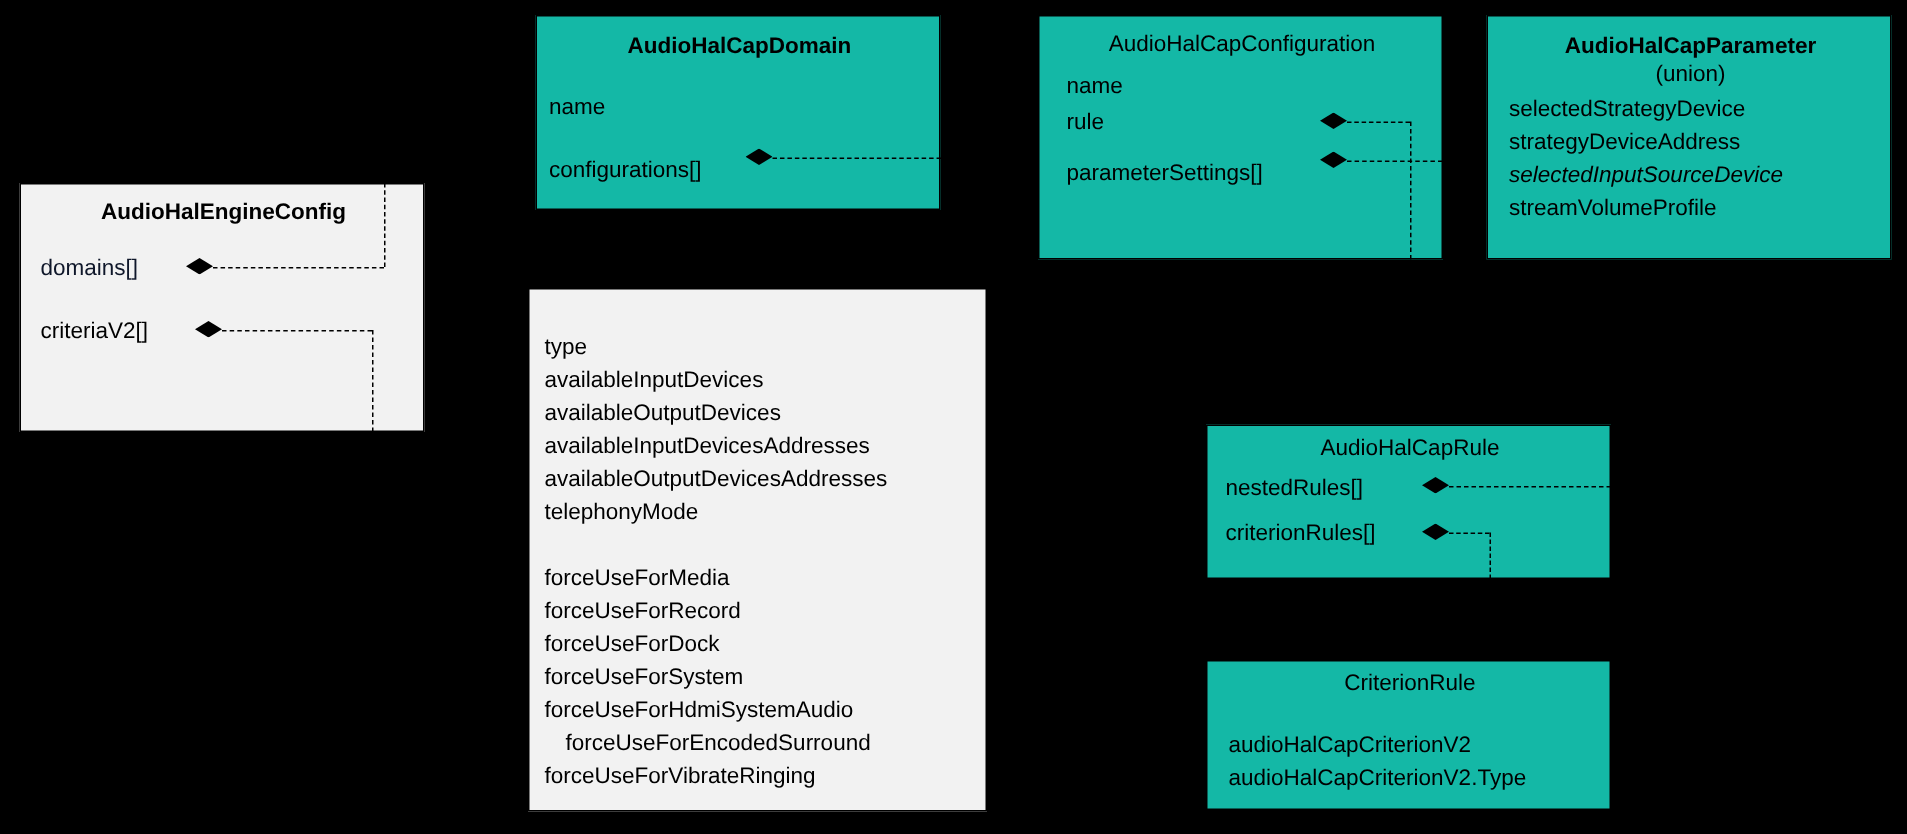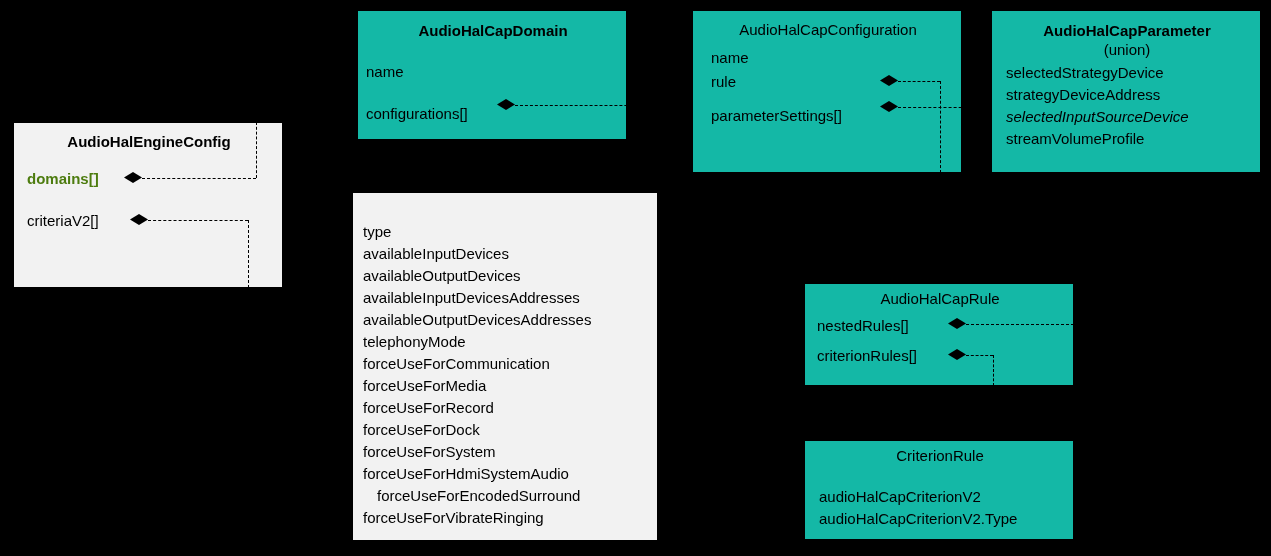--- a/index.html
+++ b/index.html
@@ -37,21 +37,21 @@
     font-size: 15px;
     line-height: 18px;
     color: #000000;
   }
   .attr {
     font-size: 15px;
     color: #000000;
     line-height: 18px;
     white-space: nowrap;
   }
-  .attr.green-text { color: #4d7c0f; font-weight: bold; }
+  .attr.green-text { color: #0f172a; }
 
   
   .abs { position: absolute; }
 
   
   .dash-h {
     position: absolute;
     height: 0;
     border-top: 1px dashed #000000;
   }
@@ -122,21 +122,20 @@
     <div class="attr abs" style="left:14px; top:119px;">streamVolumeProfile</div>
   </div>
 
   <div class="uml-box box-gray" style="left:352px; top:192px; width:306px; height:349px;">
     <div class="attr abs" style="left:10px; top:30px;">type</div>
     <div class="attr abs" style="left:10px; top:52px;">availableInputDevices</div>
     <div class="attr abs" style="left:10px; top:74px;text-align:center;">availableOutputDevices</div>
     <div class="attr abs" style="left:10px; top:96px;">availableInputDevicesAddresses</div>
     <div class="attr abs" style="left:10px; top:118px;">availableOutputDevicesAddresses</div>
     <div class="attr abs" style="left:10px; top:140px;">telephonyMode</div>
-    <div class="attr abs" style="left:10px; top:162px;">forceUseForCommunication</div>
     <div class="attr abs" style="left:10px; top:184px;">forceUseForMedia</div>
     <div class="attr abs" style="left:10px; top:206px;">forceUseForRecord</div>
     <div class="attr abs" style="left:10px; top:228px;">forceUseForDock</div>
     <div class="attr abs" style="left:10px; top:250px;">forceUseForSystem</div>
     <div class="attr abs" style="left:10px; top:272px;">forceUseForHdmiSystemAudio</div>
     <div class="attr abs" style="left:10px; top:294px;margin-left:14px;">forceUseForEncodedSurround</div>
     <div class="attr abs" style="left:10px; top:316px;">forceUseForVibrateRinging</div>
   </div>
 
   <div class="uml-box box-green" style="left:804px; top:283px; width:270px; height:103px;">

